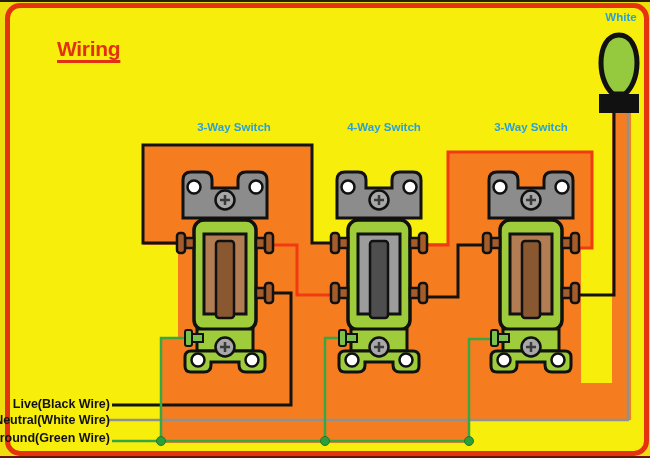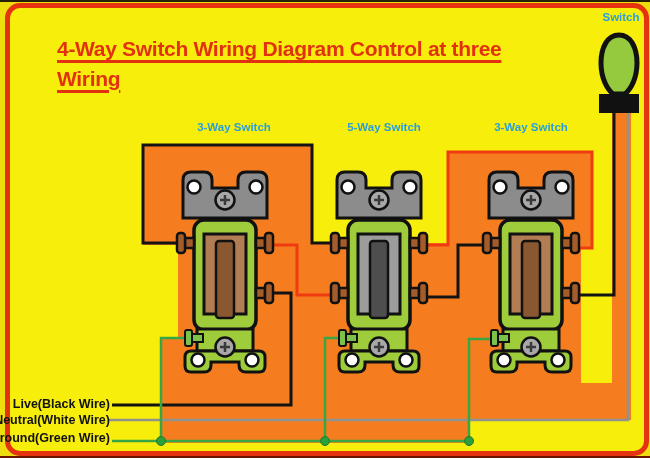--- a/index.html
+++ b/index.html
@@ -126,25 +126,24 @@
     <circle cx="504" cy="360" r="6.5" fill="#fff" stroke="#111" stroke-width="2.5"></circle>
     <circle cx="558" cy="360" r="6.5" fill="#fff" stroke="#111" stroke-width="2.5"></circle>
     <circle cx="531" cy="347" r="9.5" fill="#A8A8A8" stroke="#111" stroke-width="2.5"></circle>
     <polyline points="526,347 536,347" fill="none" stroke="#3a3a3a" stroke-width="2.5" stroke-linejoin="miter" stroke-linecap="butt"></polyline>
     <polyline points="531,342 531,352" fill="none" stroke="#3a3a3a" stroke-width="2.5" stroke-linejoin="miter" stroke-linecap="butt"></polyline>
     <rect x="498" y="334" width="11" height="8" fill="#7CC24A" stroke="#111" stroke-width="2"></rect>
     <rect x="491" y="330" width="7" height="16" rx="2" fill="#7CC24A" stroke="#111" stroke-width="2"></rect>
   </svg>
 
 <div class="txt" id="title" style="color: rgb(226, 49, 16);">
-  <div>4-Way Switch Wiring Diagram  Control at three</div>
   <div>Wiring</div>
 </div>
 
 <div class="txt sw-label" style="left: 234px; color: rgb(41, 160, 219);">3-Way Switch</div>
-<div class="txt sw-label" style="left: 384px; color: rgb(41, 160, 219);">5-Way Switch</div>
+<div class="txt sw-label" style="left: 384px; color: rgb(41, 160, 219);">4-Way Switch</div>
 <div class="txt sw-label" style="left: 531px; color: rgb(41, 160, 219);">3-Way Switch</div>
 
-<div class="txt" id="light-label" style="color: rgb(41, 160, 219);">Switch</div>
+<div class="txt" id="light-label" style="color: rgb(41, 160, 219);">White</div>
 
 <div class="txt legend-row" id="legend-live">Live(Black Wire)</div>
 <div class="txt legend-row" id="legend-neutral">Neutral(White Wire)</div>
 <div class="txt legend-row" id="legend-ground">Ground(Green Wire)</div>
 
 </body></html>

